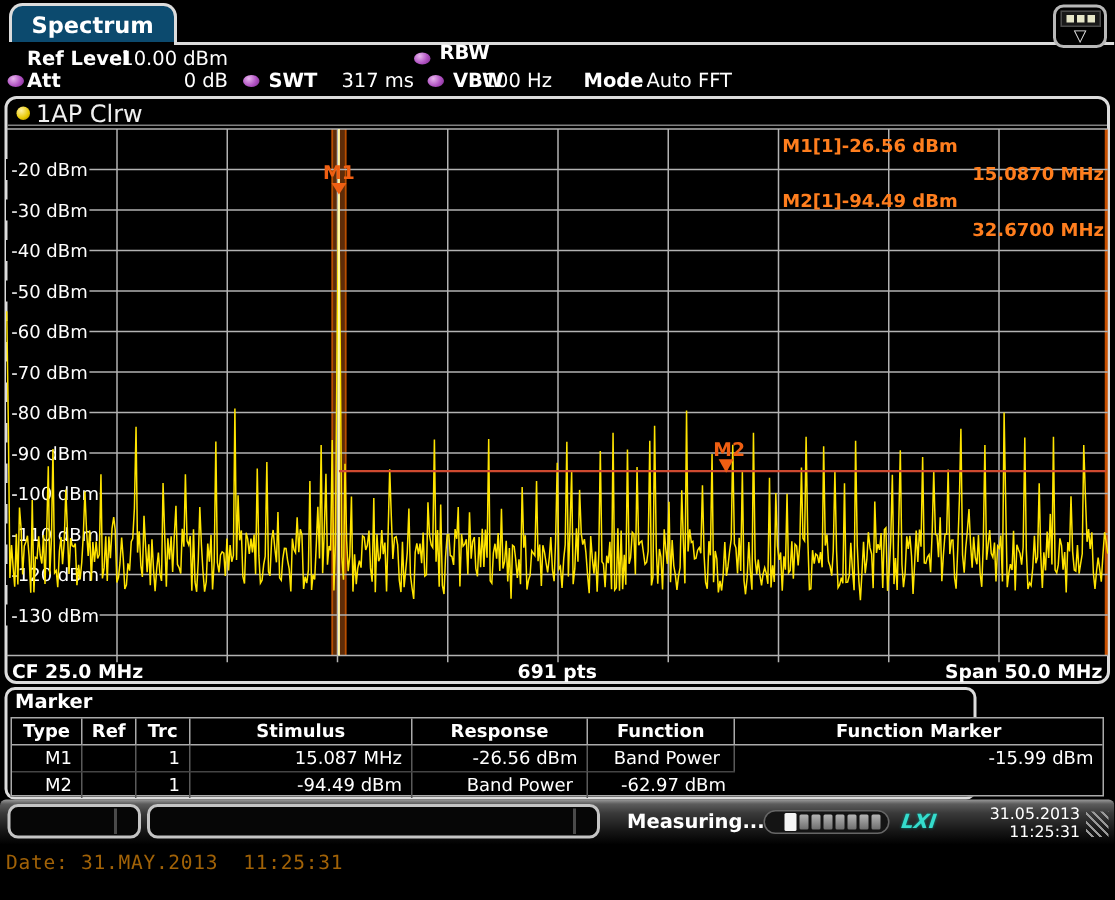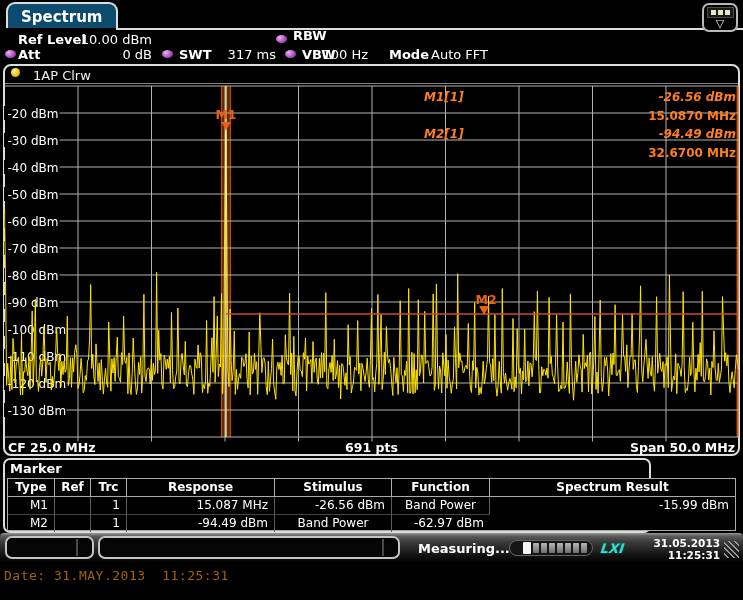--- a/index.html
+++ b/index.html
@@ -17,60 +17,60 @@
   .menu-triangle{color:#e8e8e8;font-size:11px;line-height:10px;}
   
   .hl{position:absolute;color:#fff;font-size:13px;font-weight:bold;line-height:15px;white-space:nowrap;}
   .hv{position:absolute;color:#fff;font-size:13px;line-height:15px;white-space:nowrap;}
   .right{text-align:right;}
   .dot{position:absolute;width:11px;height:8px;border-radius:50%;
        background:radial-gradient(circle at 35% 30%,#e8b4ee,#b052c2 55%,#7a2a8a);}
   
   .chart{position:absolute;left:3px;top:64px;width:737px;height:392px;border:2px solid #dcdcdc;border-radius:8px;
          background:#000;box-sizing:border-box;}
-  .trace-info{position:absolute;left:6px;top:2px;height:14px;display:flex;align-items:flex-start;gap:13px;
-         color:#f0f0f0;font-size:13px;white-space:nowrap;}
+  .trace-info{position:absolute;left:6px;top:2px;height:14px;display:flex;align-items:center;gap:4px;
+         color:#f0f0f0;font-size:16px;white-space:nowrap;}
   .trace-dot{width:9px;height:9px;border-radius:50%;background:radial-gradient(circle at 35% 30%,#fff0a0,#e8c800 60%,#a08000);}
   .trace-sep{position:absolute;left:0;top:17px;width:100%;height:1px;background:#808080;}
   #plot{position:absolute;left:4px;top:83px;width:735px;height:360px;}
   .axis-row{position:absolute;left:8px;top:441px;width:727px;height:14px;display:flex;color:#fff;
          font-size:12.5px;font-weight:bold;line-height:14px;}
   .axis-row .c1{flex:1;text-align:left;}.axis-row .c2{flex:1;text-align:center;}.axis-row .c3{flex:1;text-align:right;}
   .readout{position:absolute;left:424px;top:88px;width:312px;color:#ff7e1e;font-size:12px;font-weight:bold;line-height:18.5px;}
-  .ro-sp{display:flex;justify-content:space-between;font-style:italic;}
+  .ro-sp{display:flex;justify-content:center;}
   .ro-r{text-align:right;}
   
   .msec{position:absolute;left:3px;top:458px;width:648px;height:75px;border:2px solid #dcdcdc;border-radius:7px;
         background:#000;box-sizing:border-box;}
   .msec-title{position:absolute;left:5px;top:1px;font-size:13px;font-weight:bold;color:#fff;}
   .mtable{position:absolute;left:2px;top:18px;width:729px;height:53px;display:grid;
         grid-template-columns:47px 36px 36px 148px 117px 98px 1fr;grid-auto-rows:17.5px;
         border:1px solid #aaa;font-size:12px;color:#fff;box-sizing:border-box;background:#000;}
   .hc{font-weight:bold;text-align:center;border-right:1px solid #aaa;border-bottom:1px solid #aaa;line-height:16px;}
   .hc.last{border-right:none;}
   .dc{text-align:right;padding-right:6px;border-right:1px solid #5a5a5a;line-height:17px;box-sizing:border-box;}
-  .dc.center{text-align:center;padding-right:0;}
+  .dc.center{padding-right:9px;}
   .dc.last{border-right:none;}
   .row2{border-top:1px solid #454545;}
   
   .status{position:absolute;left:0;top:533px;width:743px;height:30px;
         background:linear-gradient(180deg,#9a9a9a 0px,#5c5c5c 3px,#3a3a3a 9px,#161616 21px,#000 30px);
         border-radius:4px 4px 0 0;}
   .sbox{position:absolute;top:3px;height:23px;border:2px solid #c4c4c4;border-radius:7px;background:#060606;box-sizing:border-box;}
   .sbox .vdiv{position:absolute;right:14px;top:1px;width:2px;height:17px;background:#4a4a4a;}
   .measuring{position:absolute;left:418px;top:8px;font-size:13px;font-weight:bold;color:#fff;}
   .progress{position:absolute;left:509px;top:7px;width:84px;height:16px;background:#141414;border:1px solid #666;
         border-radius:8px;display:flex;align-items:center;gap:2px;padding:0 5px;box-sizing:border-box;}
   .pseg{width:7px;height:10px;background:linear-gradient(#b5b5b5,#6e6e6e);border-radius:1px;}
   .pseg.active{background:#f4f4f4;width:10px;height:12px;}
   .pseg.empty{background:transparent;}
   .lxi{position:absolute;left:601px;top:8px;font-size:13px;font-weight:bold;font-style:italic;color:#35dccc;
         transform:skewX(-8deg);text-shadow:0 0 2px #0a8a80;}
   .datetime{position:absolute;left:630px;top:4px;width:90px;text-align:right;color:#fff;font-size:10.5px;
-        font-weight:bold;line-height:12px;}
+        font-weight:normal;line-height:12px;}
   .grip{position:absolute;left:724px;top:8px;width:15px;height:17px;
         background:repeating-linear-gradient(45deg,transparent 0 2.5px,#999 2.5px 4px);}
   
   .footer{position:absolute;left:4px;top:568px;font-family:"DejaVu Sans Mono","Liberation Mono",monospace;
         font-size:13px;color:#a16207;letter-spacing:0.5px;white-space:pre;}
 </style>
 </head>
 <body>
 
 <div class="screen">
@@ -202,24 +202,24 @@
     </div>
     <div class="ro-r">32.6700 MHz</div>
   </div>
 
   <div class="msec">
     <div class="msec-title">Marker</div>
     <div class="mtable">
       <div class="hc">Type</div>
       <div class="hc">Ref</div>
       <div class="hc">Trc</div>
+      <div class="hc">Stimulus</div>
       <div class="hc">Response</div>
-      <div class="hc">Stimulus</div>
       <div class="hc">Function</div>
-      <div class="hc last">Spectrum Result</div>
+      <div class="hc last">Function Marker</div>
 
       <div class="dc">M1</div>
       <div class="dc"></div>
       <div class="dc">1</div>
       <div class="dc">15.087 MHz</div>
       <div class="dc">-26.56 dBm</div>
       <div class="dc center">Band Power</div>
       <div class="dc last">-15.99 dBm</div>
 
       <div class="dc row2">M2</div>

